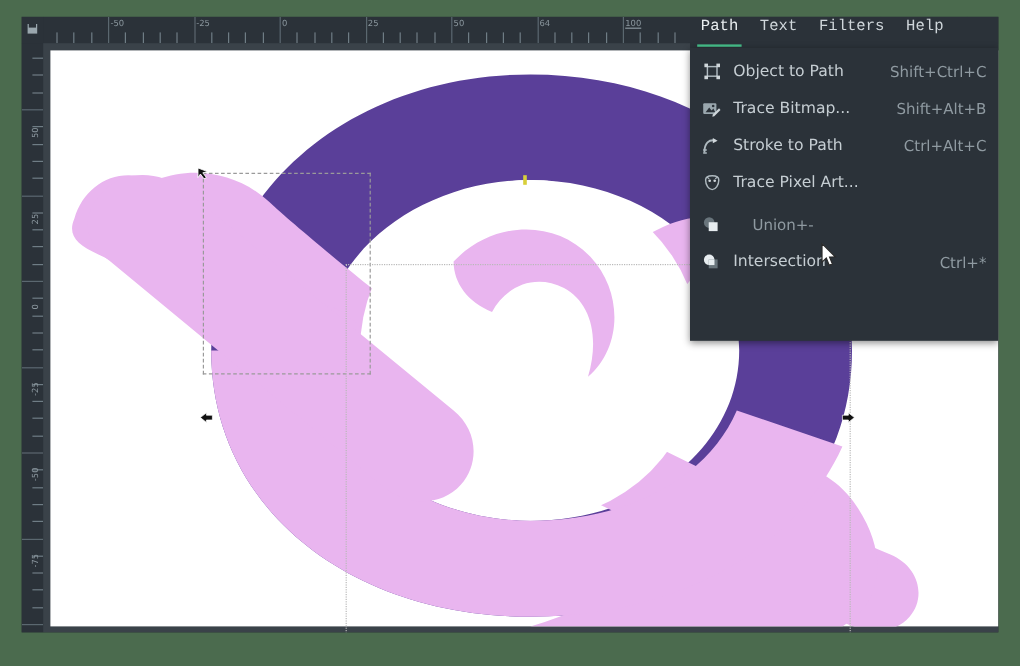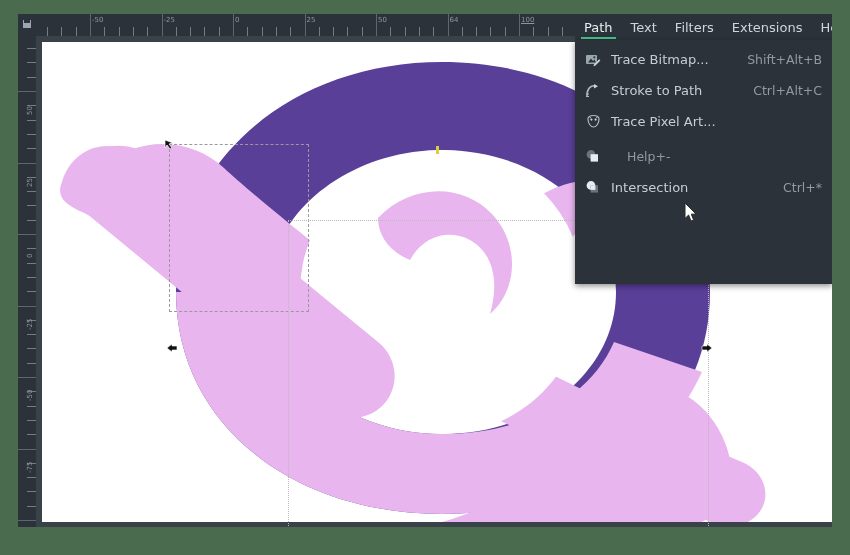--- a/index.html
+++ b/index.html
@@ -16,22 +16,22 @@
     position:absolute;left:18px;top:14px;width:814px;height:513px;
     background:#2b3239;overflow:hidden;
   }
 
   
   .menubar{
     position:absolute;left:557px;top:0;width:257px;height:26px;
     background:#2b3239;display:flex;align-items:center;
   }
   .menu-top{
-    position:relative;height:26px;display:flex;align-items:center;
-    padding:0 9px;color:#cfd6da;font-size:13px;cursor:default;white-space:nowrap;
+    position:relative;height:26px;display:flex;
+    padding:0 9px;color:#cfd6da;font-size:13px;cursor:default;white-space:nowrap;font-family:Liberation Mono, monospace;
   }
   .menu-top.active{color:#e9eef0;}
   .menu-top.active::after{
     content:"";position:absolute;left:6px;right:6px;bottom:1px;height:2px;background:#46c08b;
   }
 
   
   .ruler-corner{
     position:absolute;left:0;top:0;width:18px;height:22px;background:#2b3239;
   }
@@ -325,29 +325,39 @@
       <div class="menu-top active">
         <span>Path</span>
       </div>
       <div class="menu-top">
         <span>Text</span>
       </div>
       <div class="menu-top">
         <span>Filters</span>
       </div>
       <div class="menu-top">
-        <span>Extensions</span>
-      </div>
-      <div class="menu-top">
         <span>Help</span>
       </div>
     </div>
 
     <div class="dropdown">
 
+      <div class="mi">
+        <span class="ic">
+          <svg width="15" height="15" viewBox="0 0 15 15">
+            <rect x="3.5" y="3.5" width="8" height="8" fill="none" stroke="#aeb9bf" stroke-width="1.2"></rect>
+            <rect x="1" y="1" width="3" height="3" fill="#cfd6da"></rect>
+            <rect x="11" y="1" width="3" height="3" fill="#cfd6da"></rect>
+            <rect x="1" y="11" width="3" height="3" fill="#cfd6da"></rect>
+            <rect x="11" y="11" width="3" height="3" fill="#cfd6da"></rect>
+          </svg>
+        </span>
+        <span class="lbl">Object to Path</span>
+        <span class="acc">Shift+Ctrl+C</span>
+      </div>
 
       <div class="mi">
         <span class="ic">
           <svg width="16" height="14" viewBox="0 0 16 14">
             <rect x="1" y="2" width="11" height="9" rx="1" fill="#9aa7ae"></rect>
             <path d="M3,9.5 L6,5.5 L8,8 L9.5,6.5 L11,9.5 Z" fill="#2b3239"></path>
             <circle cx="9.3" cy="4.3" r="1.1" fill="#2b3239"></circle>
             <path d="M9,11.5 L14.2,6.3 L15.4,7.6 L10.2,12.8 L8.6,13.2 Z" fill="#cfd6da"></path>
           </svg>
         </span>
@@ -386,21 +396,21 @@
       <div class="mi-sep"></div>
 
 
       <div class="mi">
         <span class="ic">
           <svg width="16" height="15" viewBox="0 0 16 15">
             <circle cx="6" cy="5.5" r="4.4" fill="#69757c"></circle>
             <rect x="5.6" y="5.2" width="7.4" height="7.4" fill="#e7edf0"></rect>
           </svg>
         </span>
-        <span class="acc">Help+-</span>
+        <span class="acc">Union+-</span>
       </div>
 
       <div class="mi">
         <span class="ic">
           <svg width="16" height="15" viewBox="0 0 16 15">
             <circle cx="6" cy="5.5" r="4.4" fill="#e7edf0"></circle>
             <rect x="5.6" y="5.2" width="7.4" height="7.4" fill="#69757c"></rect>
             <rect x="5.6" y="5.2" width="4.8" height="4.7" fill="#e7edf0"></rect>
           </svg>
         </span>

